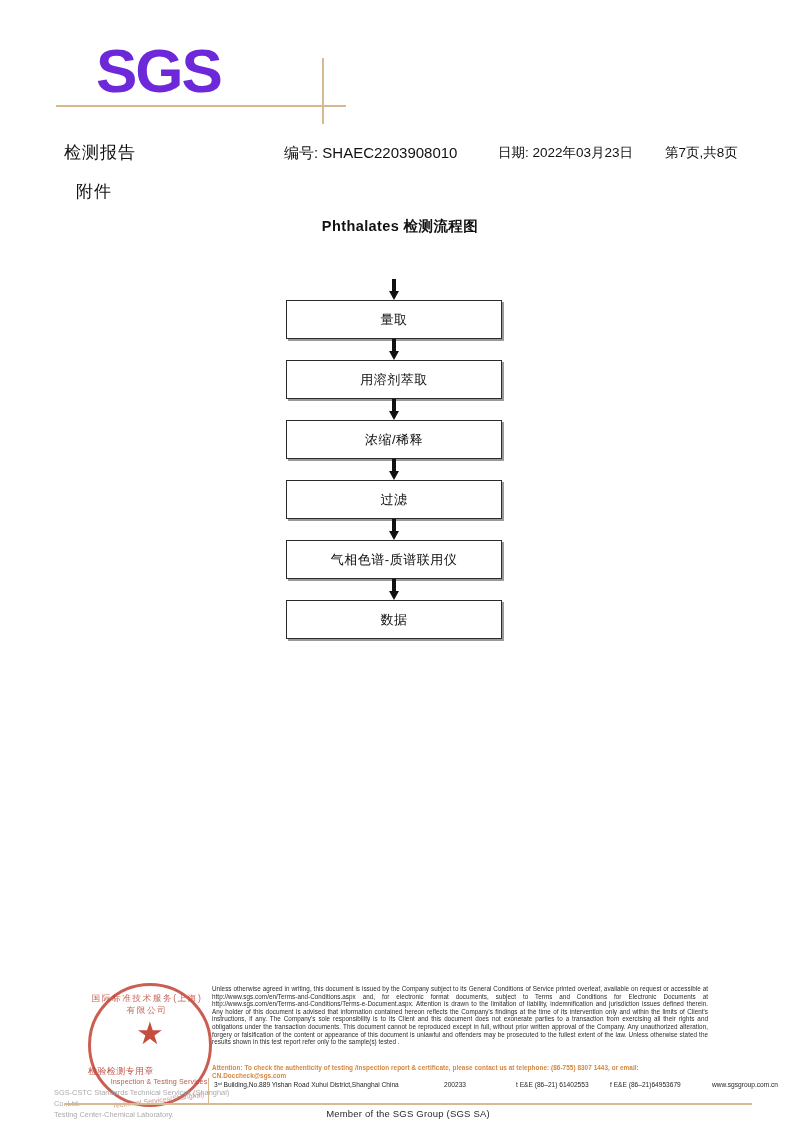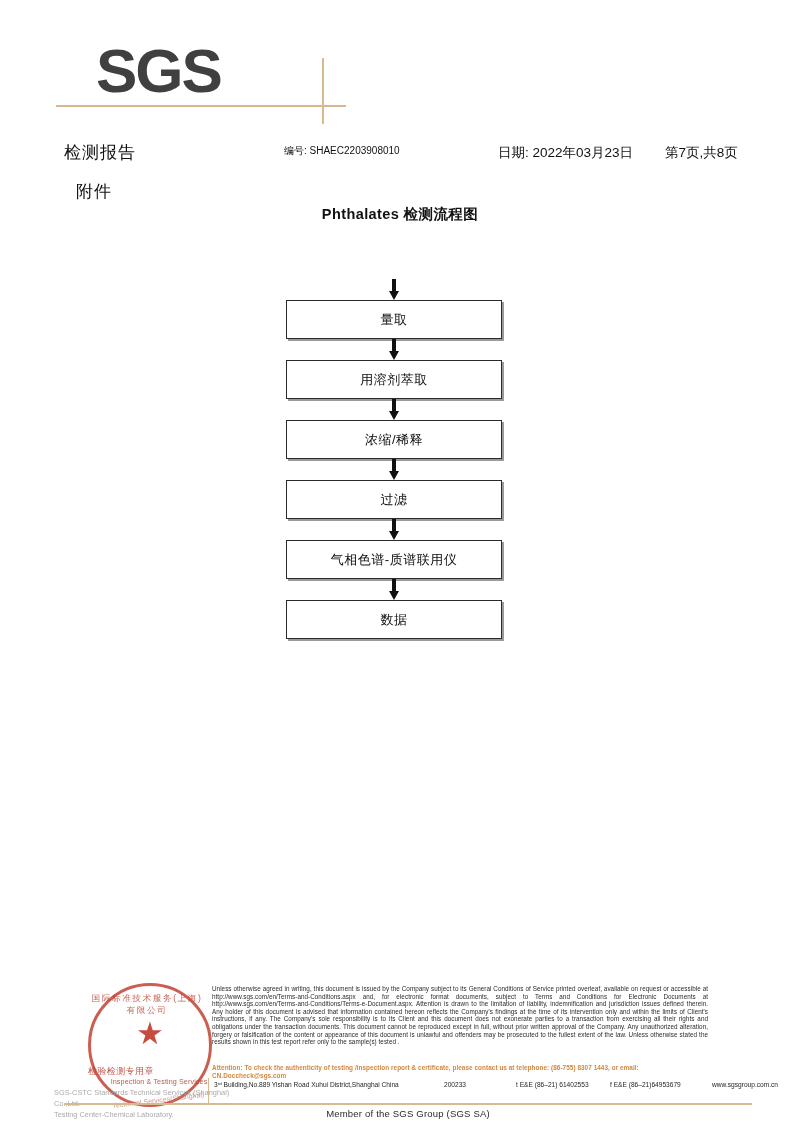--- a/index.html
+++ b/index.html
@@ -22,21 +22,21 @@
     left: 96px;
     top: 36px;
     width: 160px;
     height: 80px;
   }
   #sgs-wordmark {
     font-family: "Liberation Sans", "DejaVu Sans", sans-serif;
     font-weight: bold;
     font-size: 62px;
     letter-spacing: -2px;
-    color: #404040;
+    color: #6d28d9;
     line-height: 70px;
     position: absolute;
     left: 0;
     top: 0;
   }
   #logo-rule {
     position: absolute;
     left: -40px;
     top: 69px;
     width: 290px;
@@ -65,21 +65,21 @@
     left: 0;
     top: 0;
     font-size: 17px;
     letter-spacing: 1px;
     white-space: nowrap;
   }
   .hdr-no {
     position: absolute;
     left: 220px;
     top: 3px;
-    font-size: 10px;
+    font-size: 15px;
     white-space: nowrap;
     text-align: right;
   }
   .hdr-date {
     position: absolute;
     left: 434px;
     top: 3px;
     font-size: 13.5px;
     white-space: nowrap;
   }
@@ -96,21 +96,21 @@
     left: 76px;
     top: 180px;
     font-size: 17px;
     letter-spacing: 1px;
   }
 
   
   #flow-title {
     position: absolute;
     left: 0;
-    top: 205px;
+    top: 217px;
     width: 800px;
     text-align: center;
     font-size: 14.5px;
     font-weight: bold;
     letter-spacing: 0.4px;
   }
   #flowchart {
     position: absolute;
     left: 286px;
     top: 279px;

